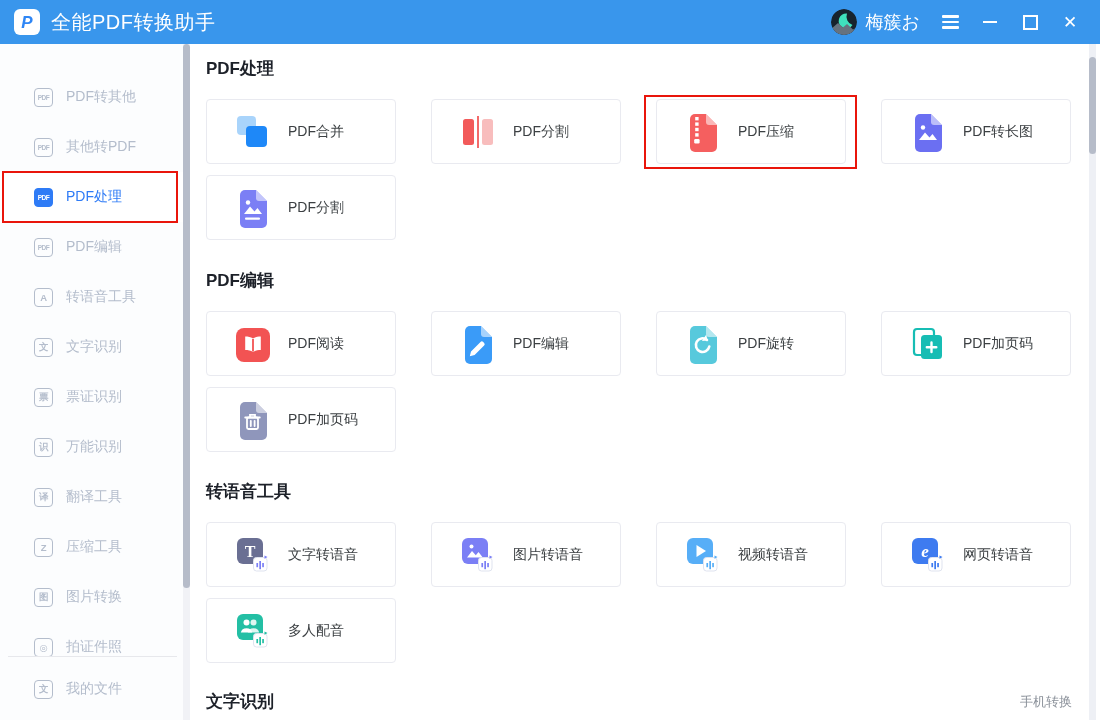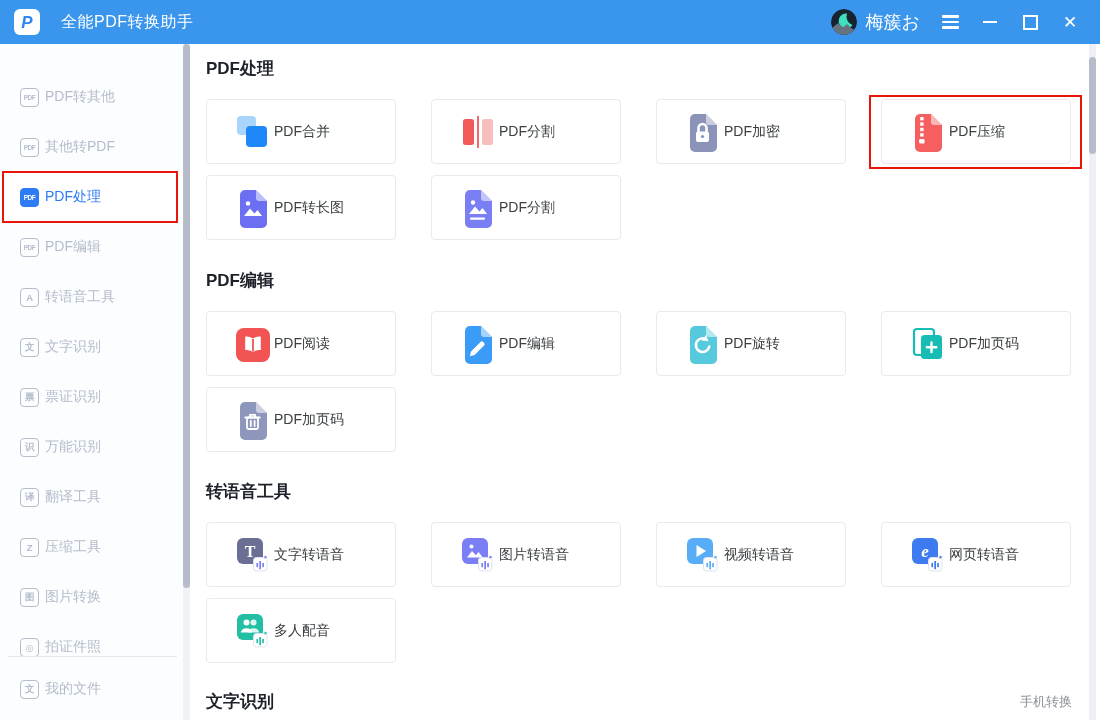--- a/index.html
+++ b/index.html
@@ -2,54 +2,54 @@
 <html><head>
 <meta charset="utf-8">
 <style>
   html,body{margin:0;padding:0}
   body{width:1100px;height:720px;overflow:hidden;position:relative;background:#fff;
        font-family:"Liberation Sans","DejaVu Sans",sans-serif;-webkit-font-smoothing:antialiased}
   
   .titlebar{position:absolute;top:0;left:0;right:0;height:44px;background:#3996ec;display:flex;align-items:center;color:#fff;z-index:30}
   .logo{width:26px;height:26px;background:#fff;border-radius:6px;margin-left:14px;display:flex;align-items:center;justify-content:center;flex:0 0 auto}
   .logo span{color:#2e86f5;font-weight:800;font-size:17px;font-style:italic;line-height:1}
-  .tb-title{margin-left:21px;font-size:16px;letter-spacing:.5px}
+  .tb-title{margin-left:11px;font-size:20px;letter-spacing:.5px}
   .tb-right{margin-left:auto;display:flex;align-items:center;margin-right:10px}
   .avatar{width:26px;height:26px;border-radius:50%;overflow:hidden;flex:0 0 auto}
   .tb-name{font-size:18px;margin:0 10px 0 9px;white-space:nowrap}
   .tb-btn{width:40px;height:44px;display:flex;align-items:center;justify-content:center;cursor:pointer}
   .burger{display:flex;flex-direction:column;gap:3px}
   .burger i{display:block;width:17px;height:2.4px;background:#fff;border-radius:1px}
   .min-glyph{display:block;width:14px;height:2.4px;background:#fff}
   .max-glyph{display:block;width:11px;height:11px;border:2px solid #fff}
   .close-glyph{font-size:17px;line-height:1;font-weight:400}
   
   .sidebar{position:absolute;top:44px;left:0;width:183px;bottom:0;background:#fcfdfe;z-index:10}
   .side-list{position:absolute;top:0;left:0;right:0;height:612px;overflow:hidden;padding-top:28px;box-sizing:border-box}
-  .side-item{height:50px;display:flex;align-items:center;padding-left:20px;gap:6px;color:#b4bdcc;font-size:14px;position:relative;cursor:pointer;background:transparent}
+  .side-item{height:50px;display:flex;align-items:center;padding-left:34px;gap:13px;color:#b4bdcc;font-size:14px;position:relative;cursor:pointer;background:transparent}
   .side-item.active{color:#2e7bf6;background:#fff}
   .side-item.hl::after{content:"";position:absolute;left:2px;right:5px;top:-1px;bottom:-1px;border:2px solid #e9150b;pointer-events:none}
   .mini{min-width:19px;height:19px;border:1.5px solid currentColor;border-radius:4px;display:flex;align-items:center;justify-content:center;font-weight:700;box-sizing:border-box;padding:0 1px;letter-spacing:-.5px}
   .mini.small{font-size:6.5px}.mini.big{font-size:9.5px}
   .side-item.active .mini{background:#2e7bf6;border-color:#2e7bf6;color:#fff}
   .side-divider{position:absolute;top:612px;left:8px;right:6px;height:1px;background:#e7e8ec}
   .side-bottom{position:absolute;top:620px;left:0;right:0}
   .side-scroll{position:absolute;top:44px;left:183px;width:7px;bottom:0;background:#f1f2f6;z-index:20}
   .side-scroll .thumb{position:absolute;top:0;left:0;width:7px;height:544px;background:#b6bcc9;border-radius:4px}
   
   .main{position:absolute;top:44px;left:190px;width:898px;bottom:0;background:#fff;overflow:hidden;padding-left:16px;box-sizing:border-box}
   .sec-head{display:flex;justify-content:space-between;align-items:center;width:866px}
   .sec-title{font-size:17px;font-weight:700;color:#1d2129;margin:0;line-height:22px}
   .sec-link{font-size:13px;color:#8a9099;cursor:pointer}
   .section:nth-child(1) .sec-head{margin-top:14px}
   .section:nth-child(2) .sec-head{margin-top:30px}
   .section:nth-child(3) .sec-head{margin-top:29px}
   .section:nth-child(4) .sec-head{margin-top:28px}
   .grid{display:grid;grid-template-columns:repeat(4,190px);column-gap:35px;row-gap:11px;margin-top:19px}
-  .card{height:65px;border:1px solid #e9eaf0;border-radius:4px;background:#fff;display:flex;align-items:center;padding-left:26px;gap:1px;box-sizing:border-box;position:relative;cursor:pointer}
+  .card{height:65px;border:1px solid #e9eaf0;border-radius:4px;background:#fff;display:flex;align-items:center;padding-left:26px;gap:15px;box-sizing:border-box;position:relative;cursor:pointer}
   .card-label{font-size:14px;color:#3c4043;white-space:nowrap}
   .ic{width:40px;height:40px;display:flex;align-items:center;justify-content:center;flex:0 0 auto}
   .ic svg{width:40px;height:40px;display:block}
   .card.hl::after{content:"";position:absolute;left:-13px;top:-5px;width:213px;height:74px;border:2px solid #e9150b;box-sizing:border-box;pointer-events:none}
   .main-scroll{position:absolute;top:44px;left:1089px;width:7px;bottom:0;background:#eef0f5;z-index:20}
   .main-scroll .thumb{position:absolute;top:13px;left:0;width:7px;height:97px;background:#b6bcc9;border-radius:4px}
 </style>
 </head>
 <body>
 
@@ -173,32 +173,20 @@
           <div class="card">
             <span class="ic">
               <svg viewBox="0 0 40 40">
                 <rect x="5" y="7" width="11" height="26" rx="2.5" fill="#f25a5a"></rect>
                 <rect x="19.1" y="4" width="1.8" height="32" fill="#f25a5a"></rect>
                 <rect x="24" y="7" width="11" height="26" rx="2.5" fill="#f8bdbd"></rect>
               </svg>
             </span>
             <span class="card-label">PDF分割</span>
           </div>
-          <div class="card">
-            <span class="ic">
-              <svg viewBox="0 0 40 40">
-                <path d="M7 7 a5 5 0 0 1 5-5 h11 l11 11 v22 a5 5 0 0 1-5 5 H12 a5 5 0 0 1-5-5 z" fill="#8b93b8"></path>
-<path d="M23 2 l11 11 h-8 a3 3 0 0 1-3-3 z" fill="rgba(255,255,255,.55)"></path>
-                <rect x="13" y="19.5" width="13" height="10.5" rx="2" fill="#fff"></rect>
-                <path d="M15.5 19.5 v-3.5 a4 4 0 0 1 8 0 v3.5" stroke="#fff" stroke-width="2.6" fill="none" stroke-linecap="round"></path>
-                <circle cx="19.5" cy="24.5" r="1.6" fill="#8b93b8"></circle>
-              </svg>
-            </span>
-            <span class="card-label">PDF加密</span>
-          </div>
           <div class="card hl">
             <span class="ic">
               <svg viewBox="0 0 40 40">
                 <path d="M7 7 a5 5 0 0 1 5-5 h11 l11 11 v22 a5 5 0 0 1-5 5 H12 a5 5 0 0 1-5-5 z" fill="#f55f5f"></path>
 <path d="M23 2 l11 11 h-8 a3 3 0 0 1-3-3 z" fill="rgba(255,255,255,.55)"></path>
                 <g fill="#fff">
                   <rect x="12.2" y="5" width="3.4" height="3.4"></rect>
                   <rect x="12.2" y="10.4" width="3.4" height="3.4"></rect>
                   <rect x="12.2" y="15.8" width="3.4" height="3.4"></rect>
                   <rect x="12.2" y="21.2" width="3.4" height="3.4"></rect>

